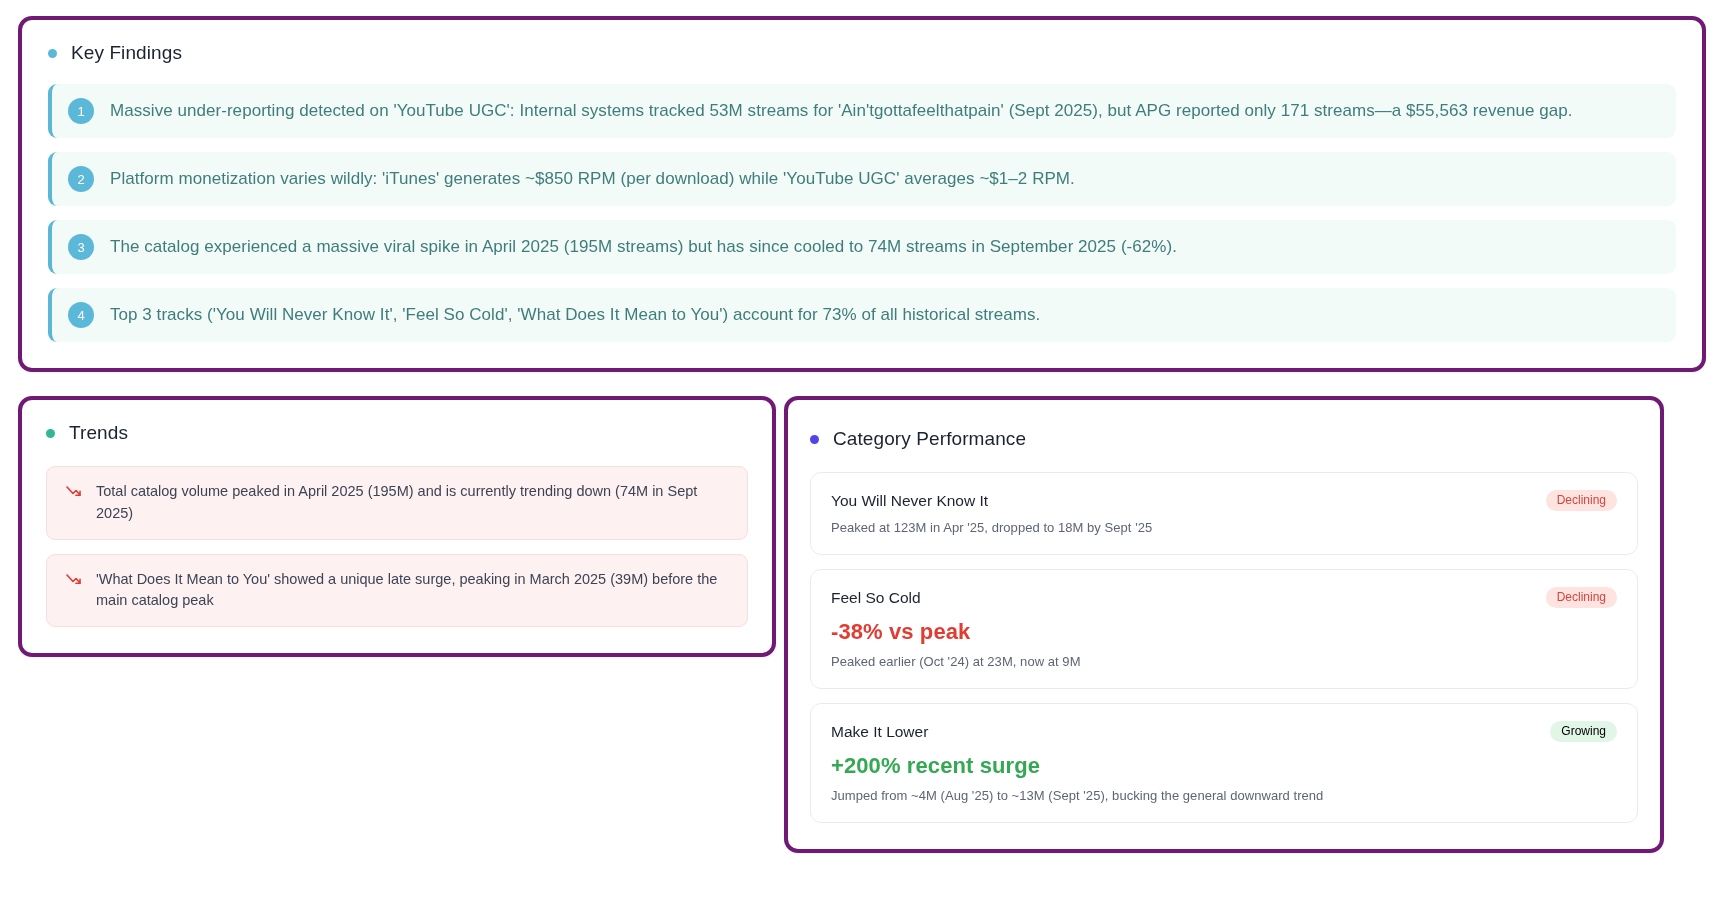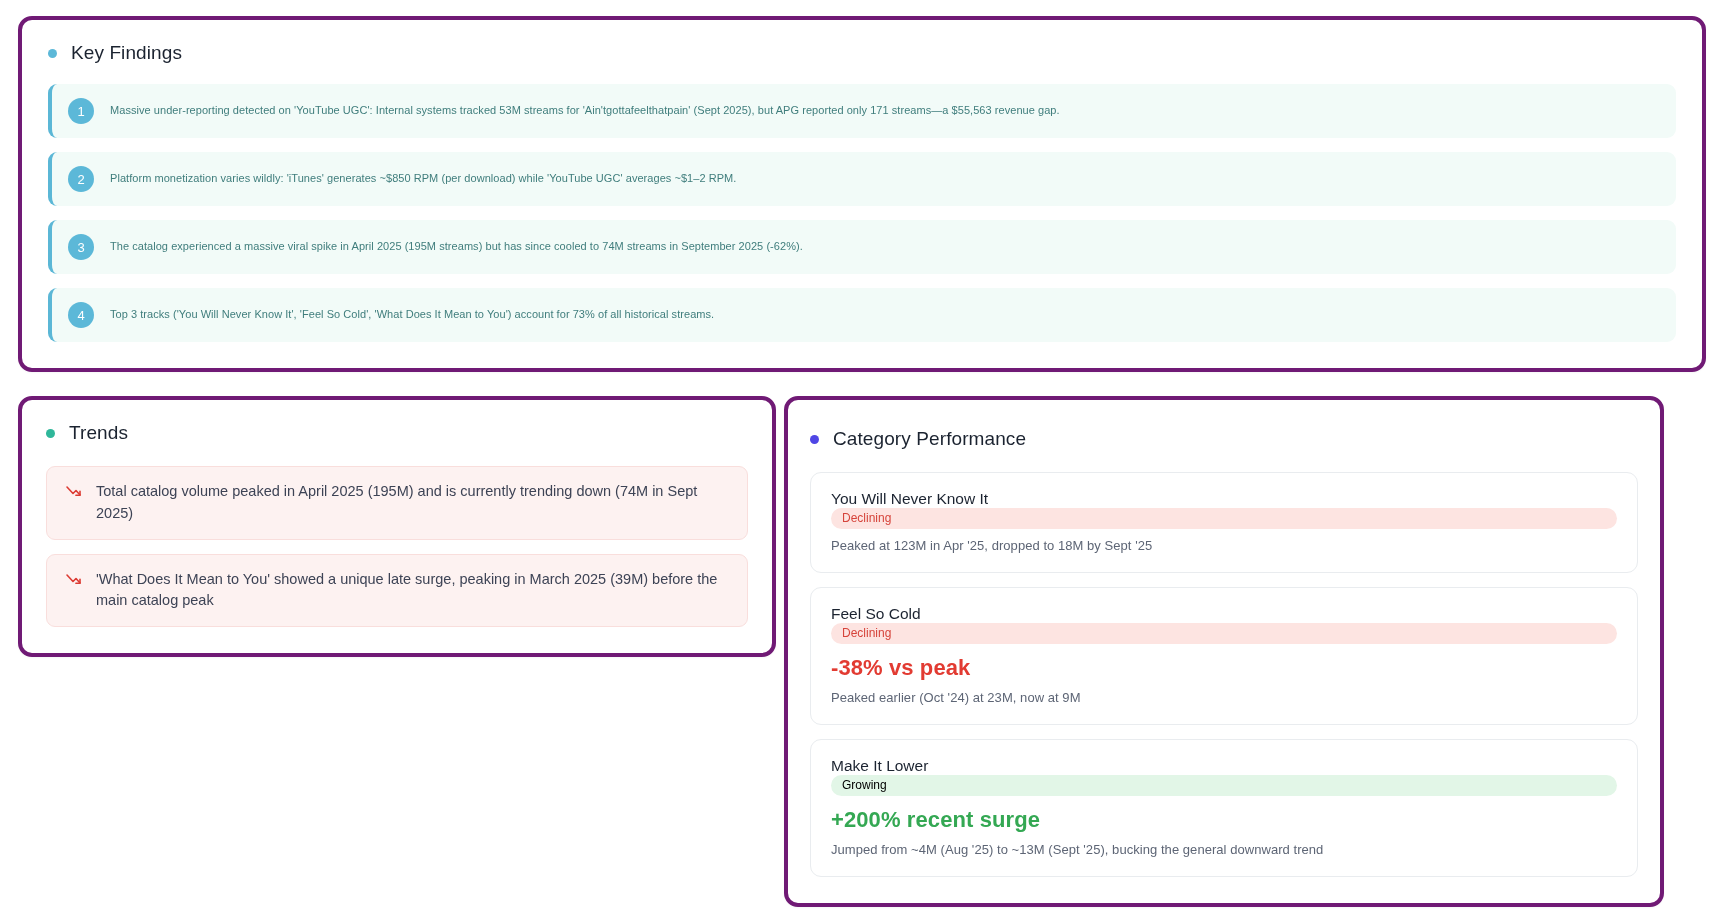--- a/index.html
+++ b/index.html
@@ -71,21 +71,21 @@
     border-radius: 50%;
     background: #5cb8d8;
     color: #ffffff;
     font-size: 13px;
     display: flex;
     align-items: center;
     justify-content: center;
     font-weight: 400;
   }
   .finding-text {
-    font-size: 11px;
+    font-size: 17px;
     line-height: 1.45;
     color: #3f7d7c;
     letter-spacing: .05px;
   }
 
   
   .columns {
     display: flex;
     gap: 8px;
     align-items: flex-start;
@@ -135,22 +135,22 @@
     gap: 14px;
   }
   .cat-card {
     border: 1px solid #e9ecef;
     border-radius: 11px;
     padding: 17px 20px 19px 20px;
     background: #fff;
   }
   .cat-head {
     display: flex;
+    align-items: center;
     justify-content: space-between;
-    flex-direction: column;
   }
   .cat-name {
     font-size: 15.5px;
     color: #1b2330;
     font-weight: 400;
   }
   .badge {
     font-size: 12px;
     border-radius: 999px;
     padding: 4px 11px 5px 11px;

